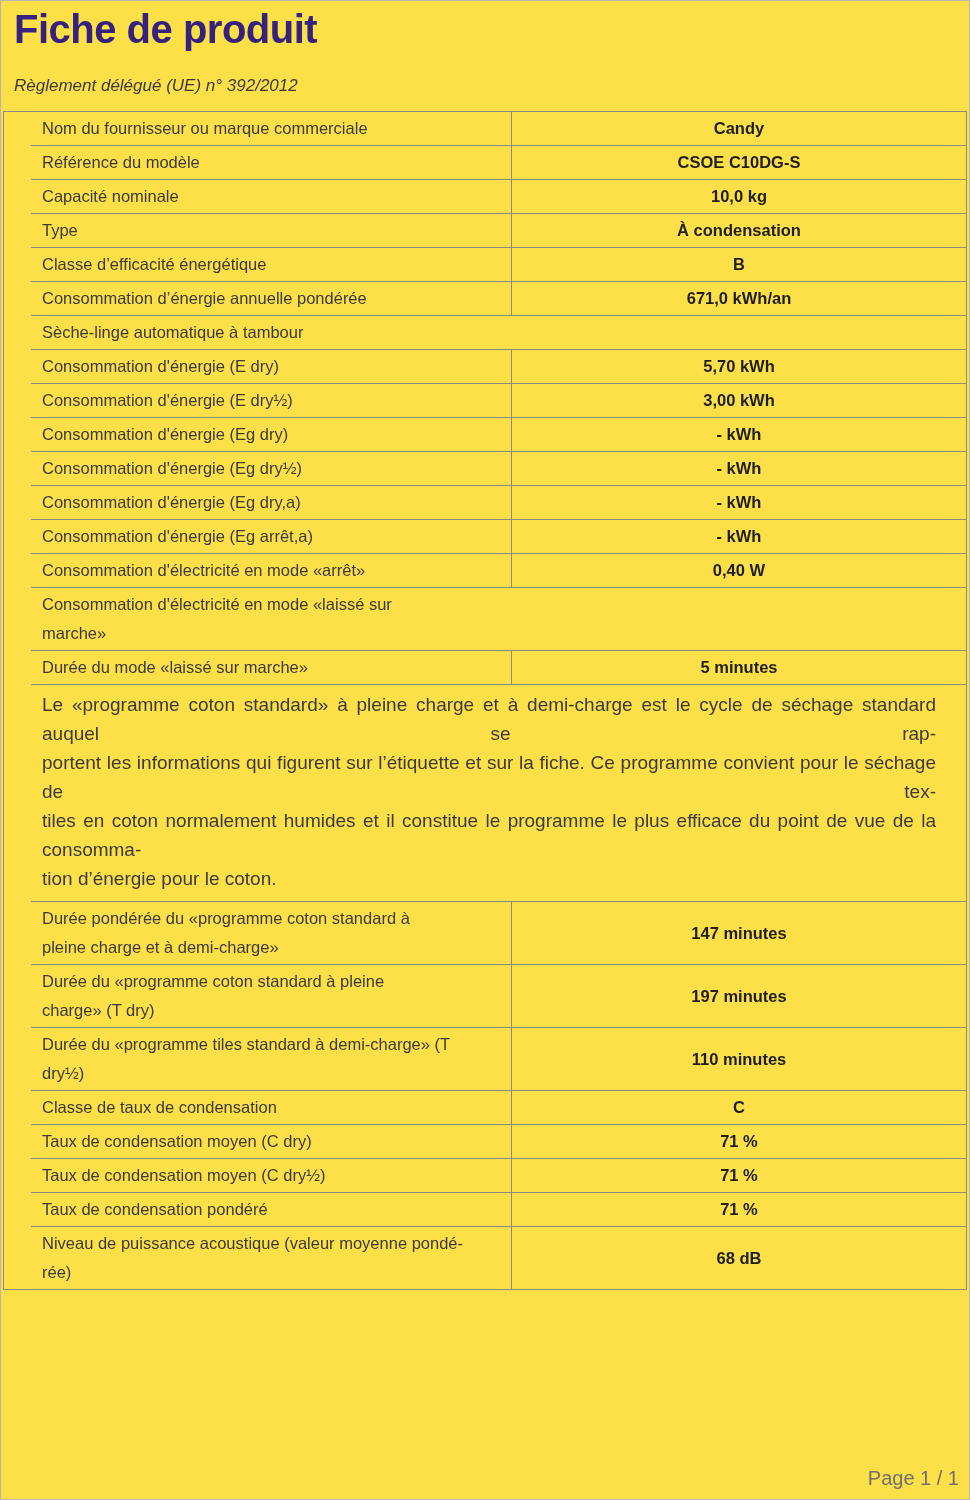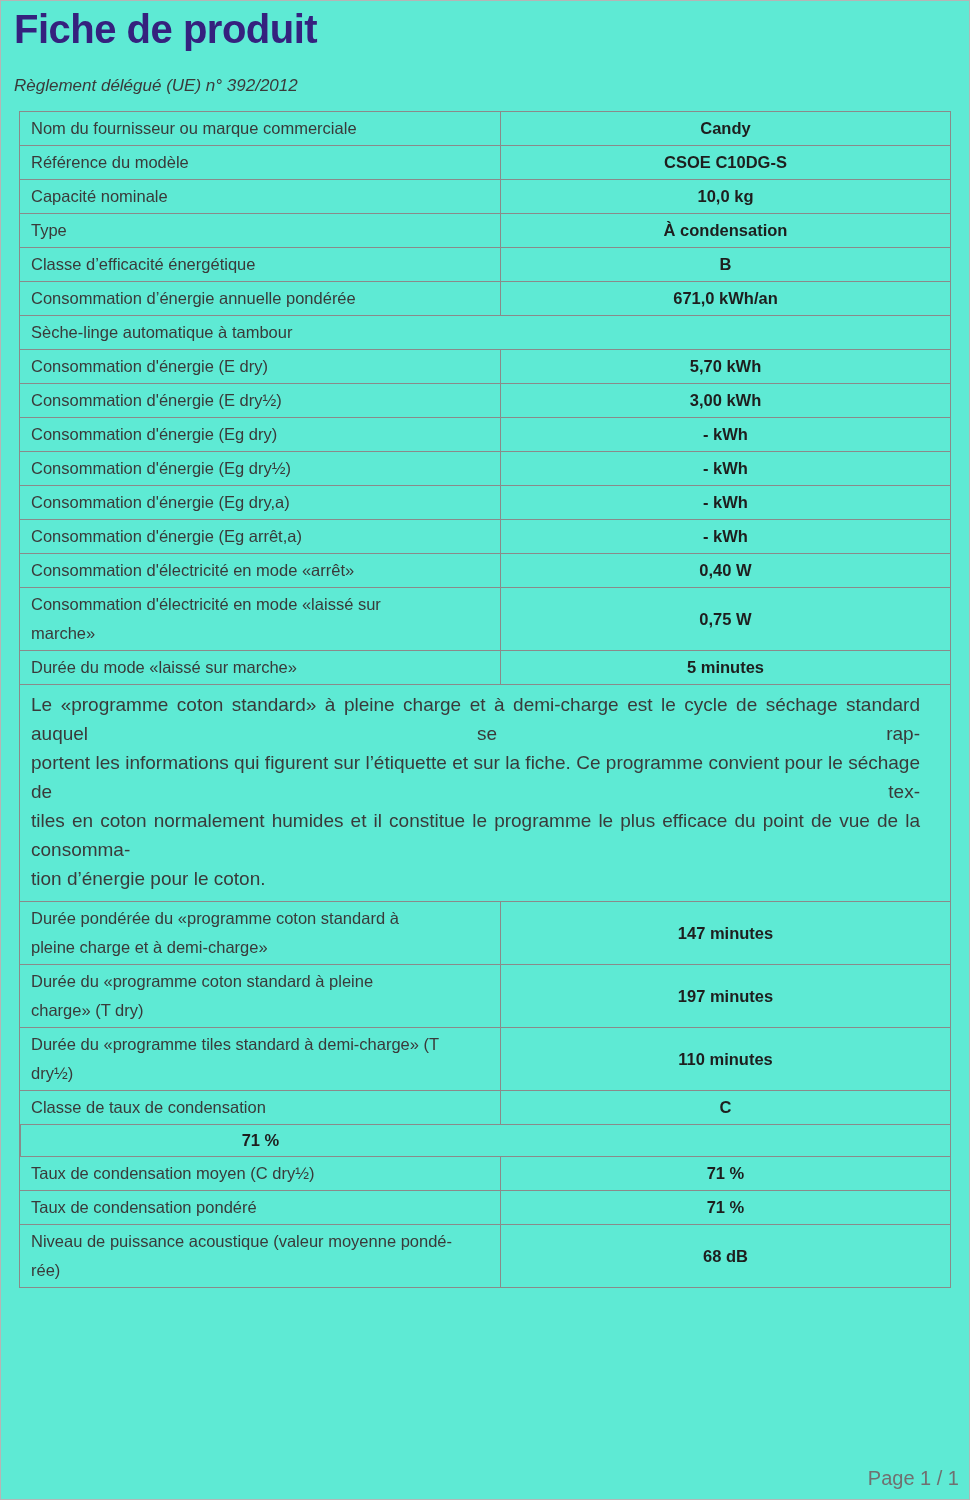--- a/index.html
+++ b/index.html
@@ -8,40 +8,41 @@
     --c-value:#1E1E1E;
     --c-border:#8A8A8A;
     --c-page-border:#B5B5B5;
     --c-footer:#707070;
   }
   *{margin:0;padding:0;box-sizing:border-box;}
   html,body{background:#fff;}
   .page{
     width:970px;height:1500px;
     border:1px solid var(--c-page-border);
-    background:#5eead4;position:relative;
+    background:#fde047;position:relative;
     font-family:"Liberation Sans", sans-serif;
     color:var(--c-text);
     overflow:hidden;
   }
   .title{
     margin:4px 0 0 13px;
     font-size:40px;line-height:48px;font-weight:bold;
     letter-spacing:-0.5px;
     color:var(--c-title);
   }
   .subtitle{
     margin:23px 0 15px 13px;
     font-size:17px;line-height:20px;
     color:var(--c-text);
     font-style:italic;
   }
   .fiche-table{
-    margin:0 18px;
+    margin:0 2px;
     border:1px solid var(--c-border);
+    padding-left:27px;
   }
   .row{display:grid;}
   .row + .row{border-top:1px solid var(--c-border);}
   .row.pair{grid-template-columns:480px 1fr;min-height:32px;}
   .row.pair.tall{min-height:60px;}
   .row.section{grid-template-columns:1fr;min-height:32px;}
   .cell{display:flex;align-items:center;}
   .cell.label{
     padding:2px 10px 2px 11px;
     font-size:16.5px;line-height:29px;
@@ -131,21 +132,20 @@
         <div class="cell label">Consommation d'énergie (Eg arrêt,a)</div>
         <div class="cell value">- kWh</div>
       </div>
       <div class="row pair">
         <div class="cell label">Consommation d'électricité en mode «arrêt»</div>
         <div class="cell value">0,40 W</div>
       </div>
       <div class="row pair tall">
         <div class="cell label">Consommation d'électricité en mode «laissé sur
 marche»</div>
-        <div class="cell value">0,75 W</div>
       </div>
       <div class="row pair">
         <div class="cell label">Durée du mode «laissé sur marche»</div>
         <div class="cell value">5 minutes</div>
       </div>
       <div class="row paragraph">
         <div class="para-line">Le «programme coton standard» à pleine charge et à demi-charge est le cycle de séchage standard auquel se rap-</div>
         <div class="para-line">portent les informations qui figurent sur l’étiquette et sur la fiche. Ce programme convient pour le séchage de tex-</div>
         <div class="para-line">tiles en coton normalement humides et il constitue le programme le plus efficace du point de vue de la consomma-</div>
         <div class="para-line last">tion d’énergie pour le coton.</div>
@@ -163,20 +163,21 @@
       <div class="row pair tall">
         <div class="cell label">Durée du «programme tiles standard à demi-charge» (T
 dry½)</div>
         <div class="cell value">110 minutes</div>
       </div>
       <div class="row pair">
         <div class="cell label">Classe de taux de condensation</div>
         <div class="cell value">C</div>
       </div>
       <div class="row pair">
+        <div class="cell label">Taux de condensation moyen (C dry)</div>
         <div class="cell value">71 %</div>
       </div>
       <div class="row pair">
         <div class="cell label">Taux de condensation moyen (C dry½)</div>
         <div class="cell value">71 %</div>
       </div>
       <div class="row pair">
         <div class="cell label">Taux de condensation pondéré</div>
         <div class="cell value">71 %</div>
       </div>

